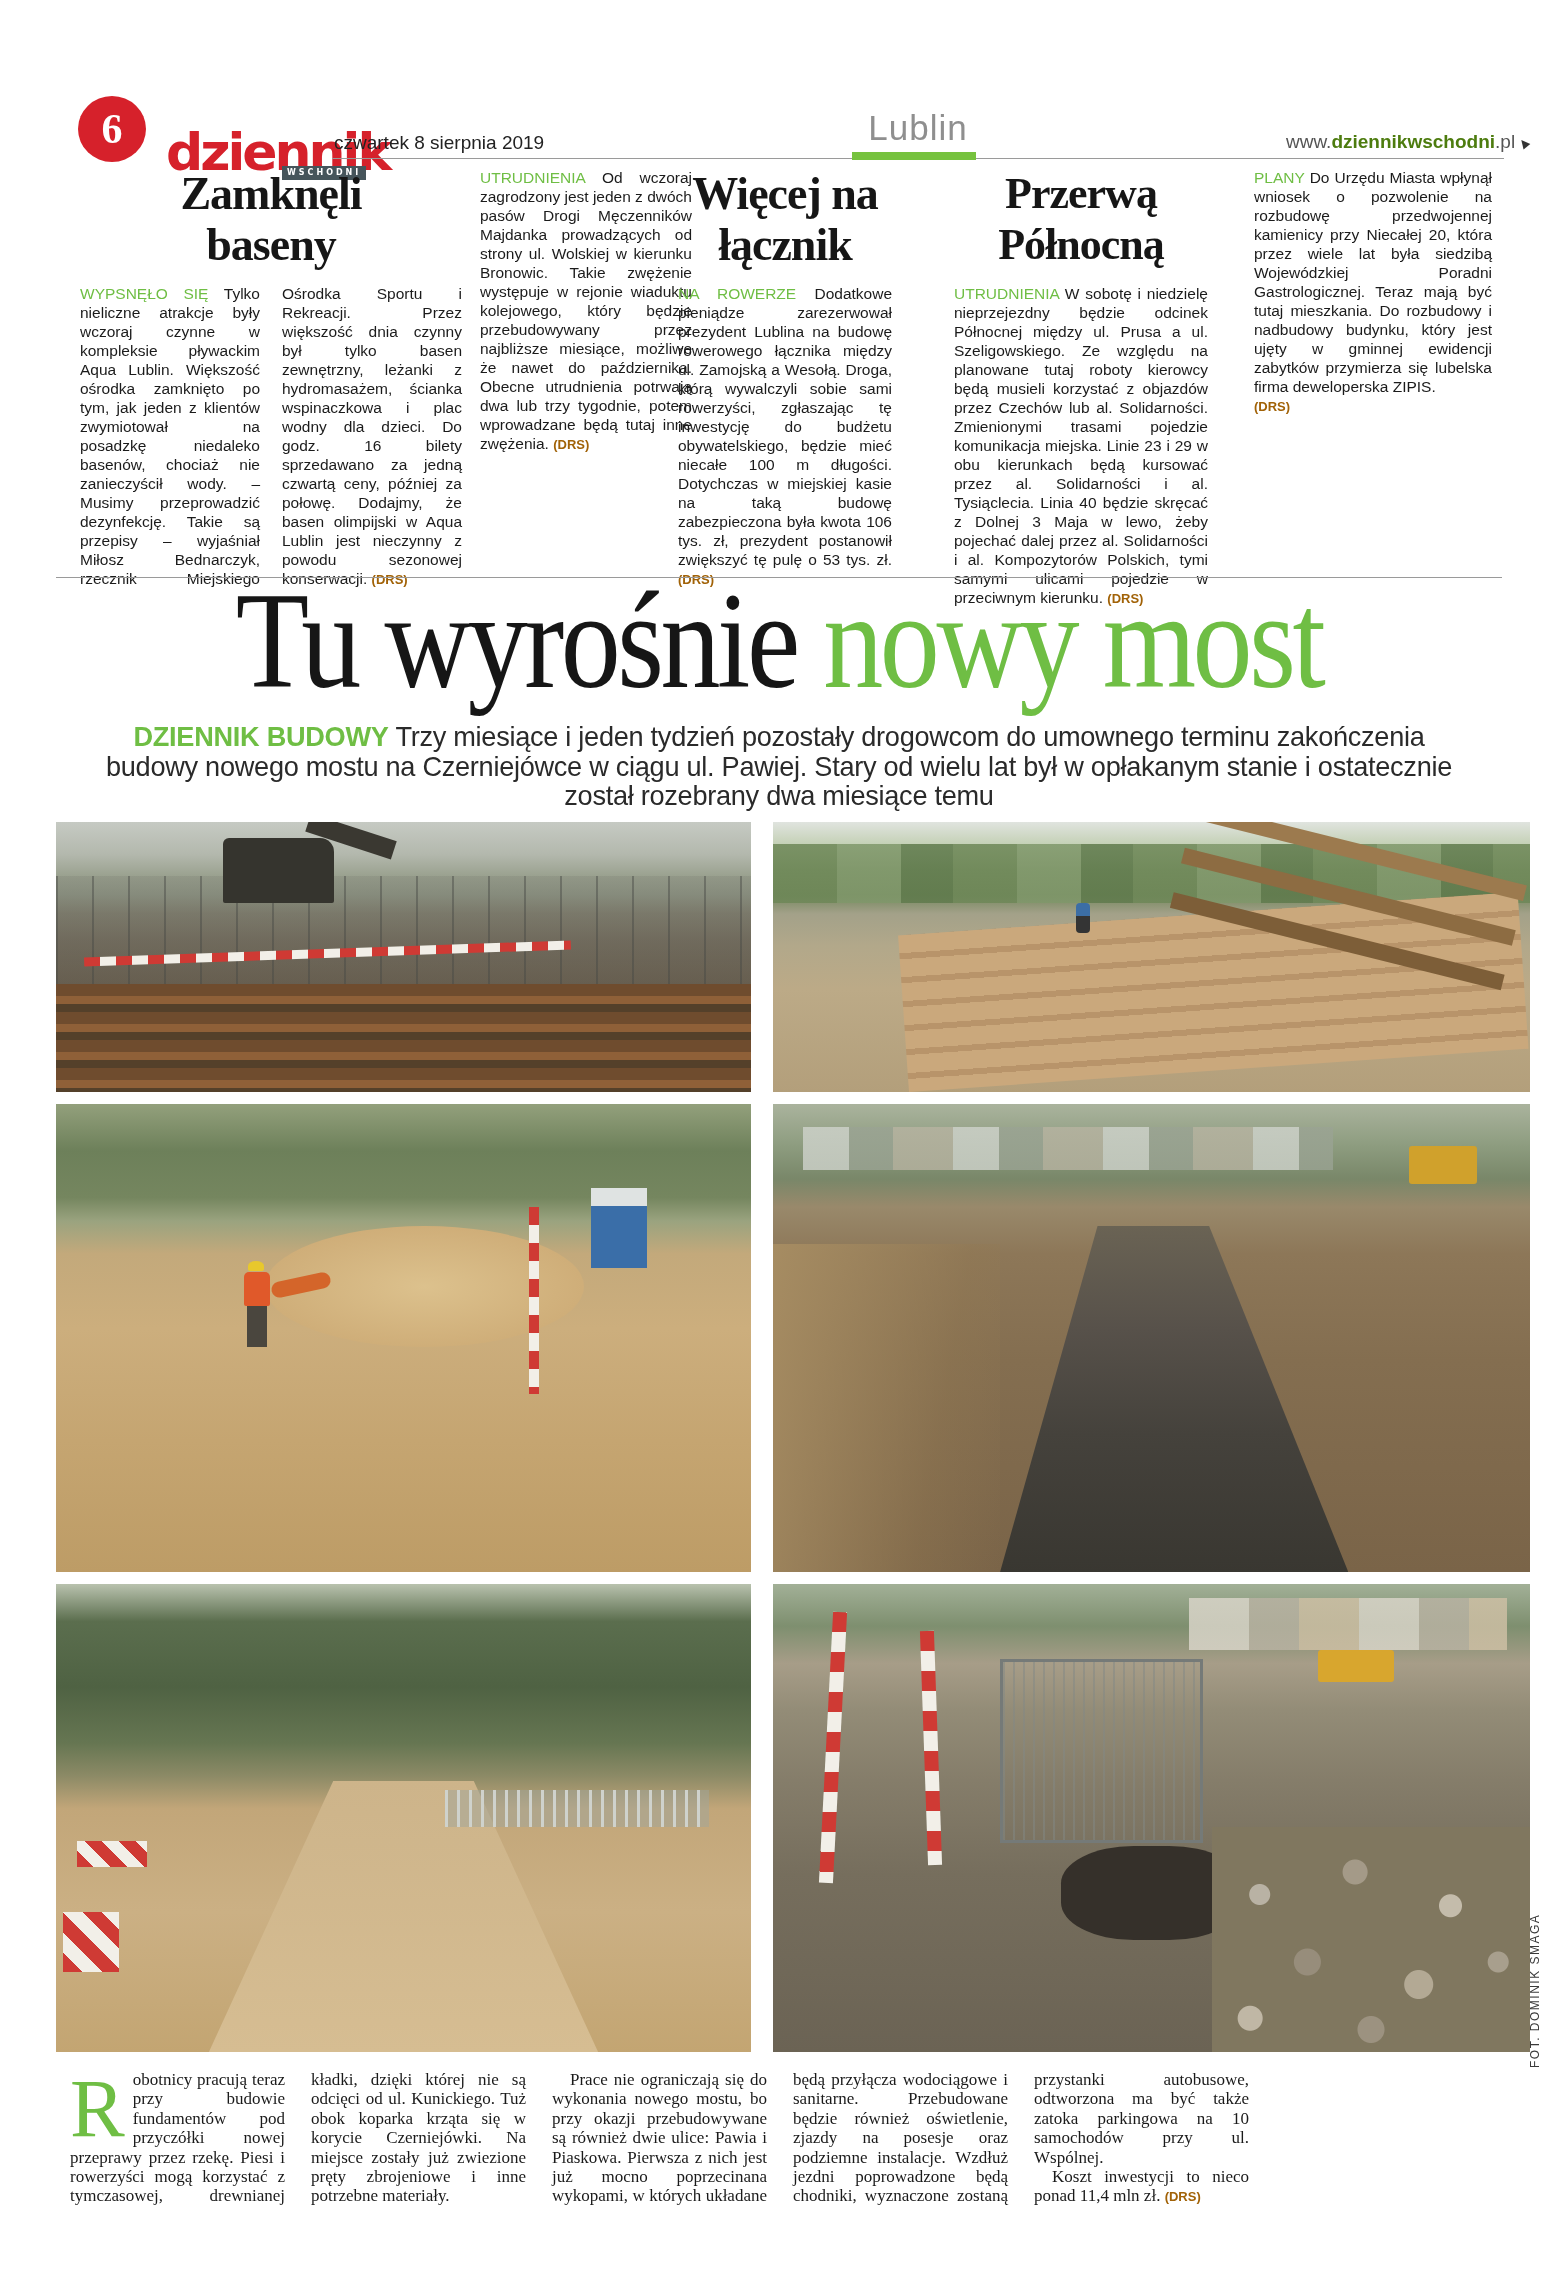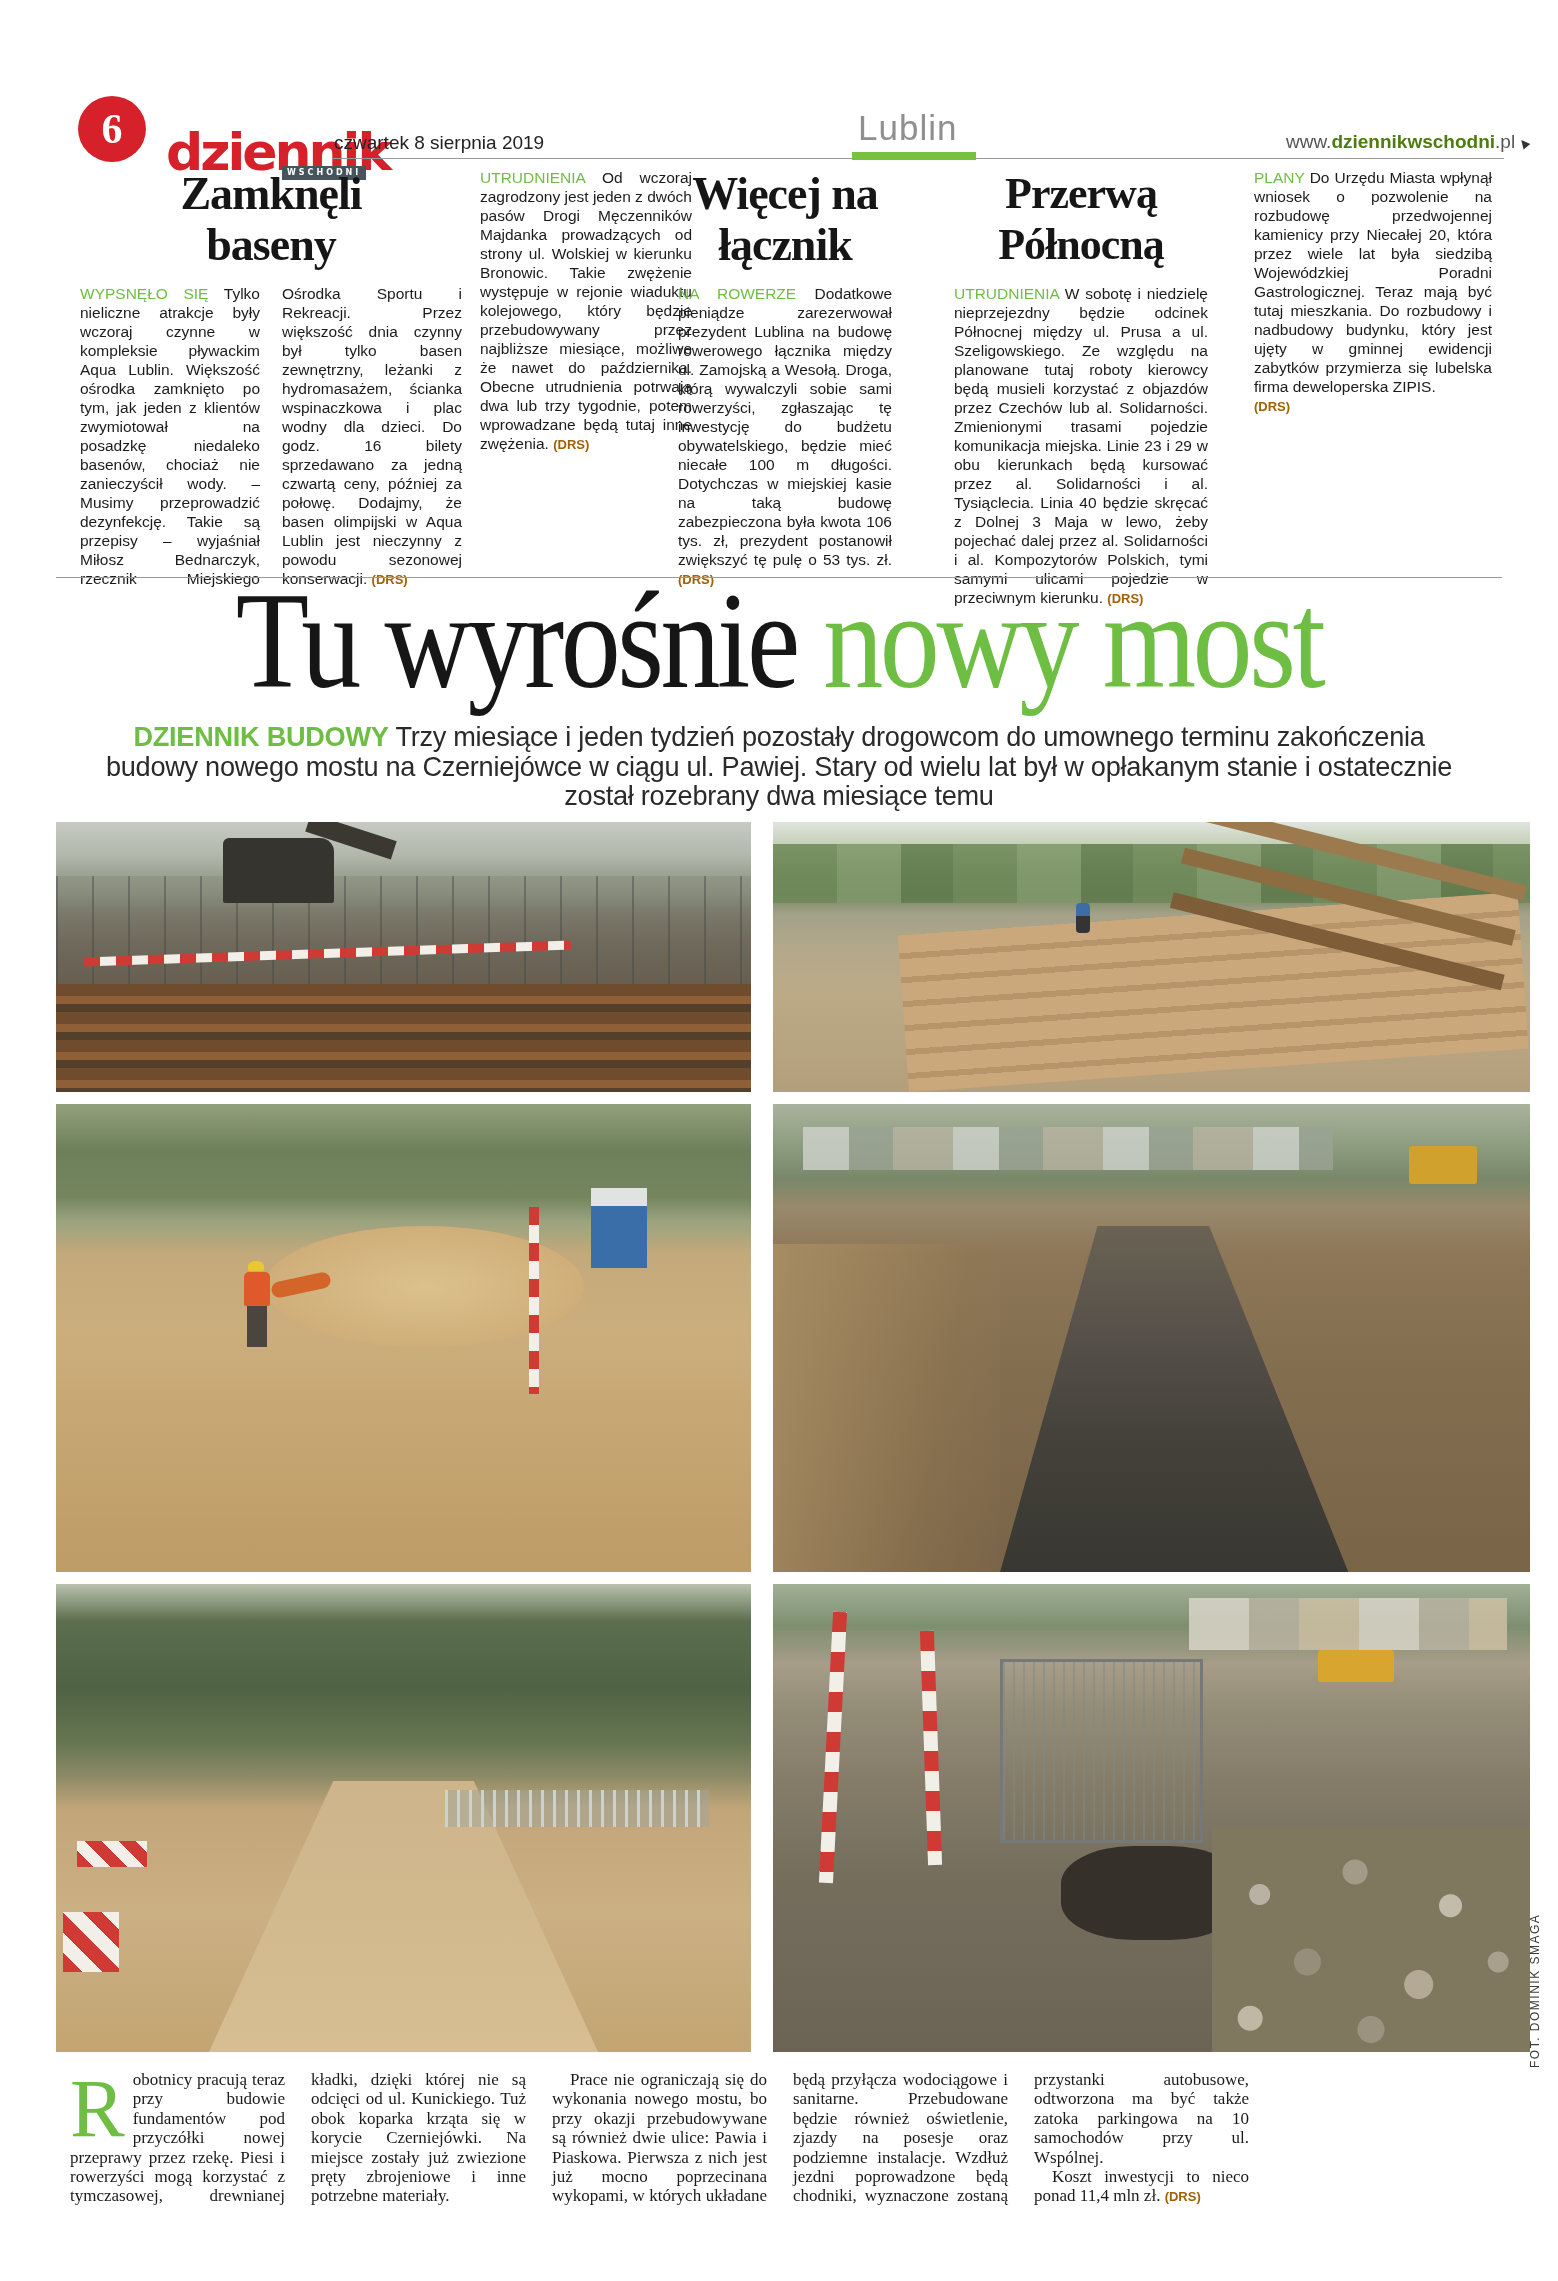--- a/index.html
+++ b/index.html
@@ -9,21 +9,21 @@
   
   .page-circle{position:absolute;left:78px;top:96px;width:68px;height:66px;border-radius:50%;
      background:#d6212b;color:#fff;display:flex;align-items:center;justify-content:center;
      font-family:"Liberation Serif",serif;font-size:42px;font-weight:bold;}
   .logo{position:absolute;left:166px;top:122px;font-family:"DejaVu Sans",sans-serif;
      font-weight:bold;font-size:52px;letter-spacing:-3px;color:#d6212b;}
   .logo-badge{position:absolute;left:116px;top:44px;background:#46555b;color:#fff;
      font-size:8px;font-weight:bold;letter-spacing:3px;padding:3px 5px;line-height:1;}
   .date{position:absolute;left:334px;top:132px;font-size:19px;color:#222;}
   .header-rule{position:absolute;left:332px;top:158px;width:1172px;height:1px;background:#9a9a9a;}
-  .section-label{position:absolute;left:858px;top:108px;width:120px;
+  .section-label{position:absolute;left:858px;top:108px;width:120px;text-align:center;
      font-size:35px;font-weight:300;color:#8f8f8f;letter-spacing:1px;}
   .section-bar{position:absolute;left:852px;top:152px;width:124px;height:8px;background:#76c23e;}
   .website{position:absolute;left:1286px;top:131px;font-size:19px;color:#555;}
   .website b{color:#4d7c0f;}
   .cursor-icon{display:inline-block;transform:rotate(-40deg);font-size:15px;color:#333;margin-left:1px;}
 
   
   .brief{position:absolute;top:168px;}
   .brief h2{margin:0 0 14px 0;text-align:center;font-family:"Liberation Serif",serif;
      font-weight:bold;color:#161616;white-space:pre-line;font-size:46px;line-height:51px;letter-spacing:-1px;}

